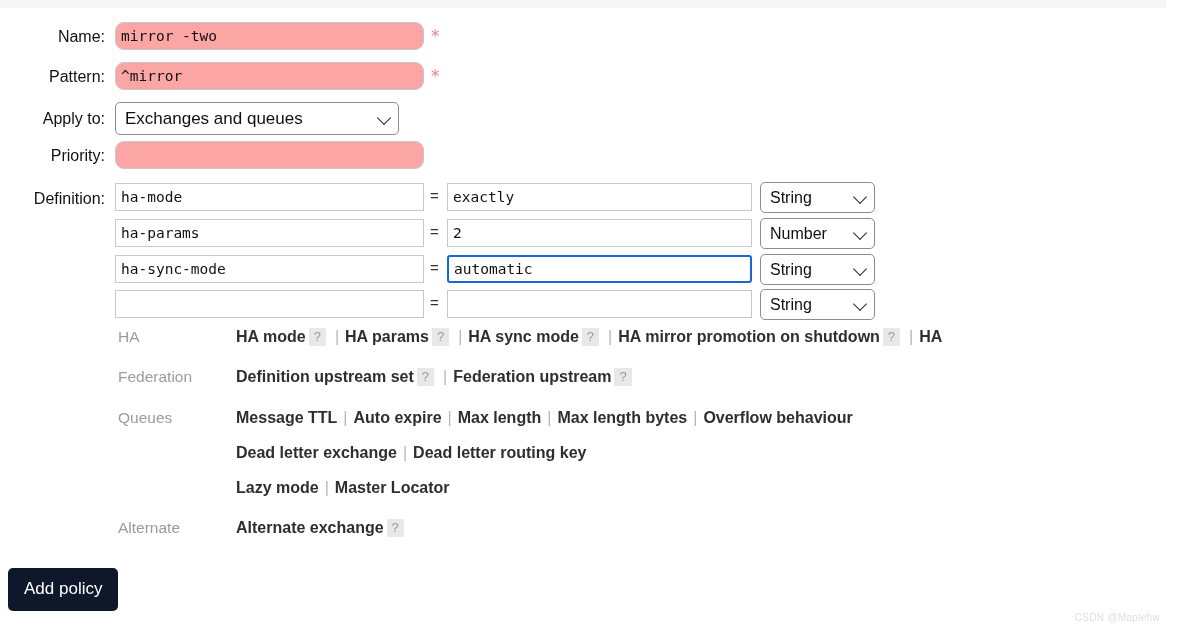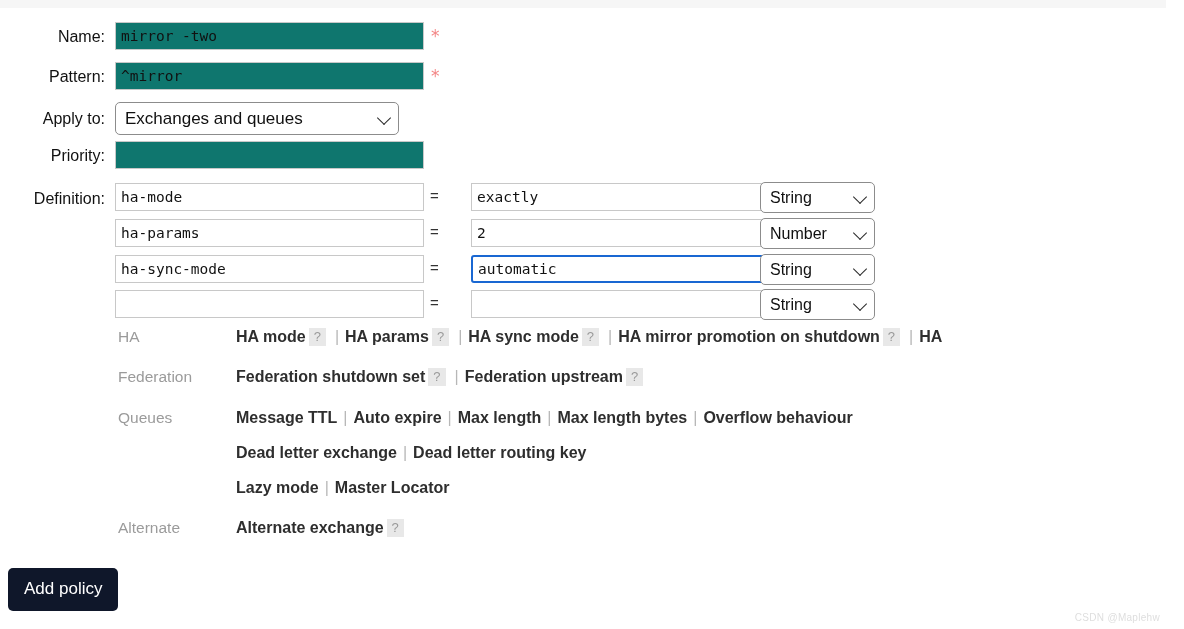--- a/index.html
+++ b/index.html
@@ -55,27 +55,27 @@
     line-height: 30px;
     white-space: nowrap;
   }
   .text-input {
     position: absolute;
     left: 115px;
     width: 309px;
     height: 28px;
     box-sizing: border-box;
     border: 1px solid #c8c8c8;
-    background: #0f766e;
+    background: #fca5a5;
     font-family: "DejaVu Sans Mono", monospace;
     font-size: 14.5px;
     color: #111111;
     padding: 2px 5px;
     outline: none;
-    border-radius: 0;
+    border-radius: 9px;
   }
   .req-star {
     position: absolute;
     left: 431px;
     top: 4px;
     color: #f38585;
     font-size: 17px;
     line-height: 20px;
     font-family: "DejaVu Sans", sans-serif;
   }
@@ -151,21 +151,20 @@
     width: 305px;
     height: 28px;
     box-sizing: border-box;
     border: 1px solid #c8c8c8;
     background: #ffffff;
     font-family: "DejaVu Sans Mono", monospace;
     font-size: 14.5px;
     color: #111111;
     padding: 2px 5px;
     outline: none;
-    margin-left: 24px;
   }
   .def-val.focused {
     border: 2px solid #1967d2;
     border-radius: 3px;
   }
   .def-type-wrap { left: 760px; }
   .def-type {
     width: 115px;
     height: 31px;
     font-size: 16px;
@@ -327,21 +326,21 @@
     <span class="chev"></span>
   </div>
 
   <div id="groups-host">
       <div class="group" style="top: 328px;">
         <div class="group-name">HA</div>
         <div class="group-links"><span class="lnk">HA mode</span><span class="help">?</span><span class="sep">|</span><span class="lnk">HA params</span><span class="help">?</span><span class="sep">|</span><span class="lnk">HA sync mode</span><span class="help">?</span><span class="sep">|</span><span class="lnk">HA mirror promotion on shutdown</span><span class="help">?</span><span class="sep">|</span><span class="lnk">HA</span></div>
       </div>
       <div class="group" style="top: 368px;">
         <div class="group-name">Federation</div>
-        <div class="group-links"><span class="lnk">Federation shutdown set</span><span class="help">?</span><span class="sep">|</span><span class="lnk">Federation upstream</span><span class="help">?</span></div>
+        <div class="group-links"><span class="lnk">Definition upstream set</span><span class="help">?</span><span class="sep">|</span><span class="lnk">Federation upstream</span><span class="help">?</span></div>
       </div>
       <div class="group" style="top: 409px;">
         <div class="group-name">Queues</div>
         <div class="group-links"><span class="lnk">Message TTL</span><span class="sep">|</span><span class="lnk">Auto expire</span><span class="sep">|</span><span class="lnk">Max length</span><span class="sep">|</span><span class="lnk">Max length bytes</span><span class="sep">|</span><span class="lnk">Overflow behaviour</span></div>
       </div>
       <div class="group" style="top: 444px;">
         <div class="group-links"><span class="lnk">Dead letter exchange</span><span class="sep">|</span><span class="lnk">Dead letter routing key</span></div>
       </div>
       <div class="group" style="top: 479px;">
         <div class="group-links"><span class="lnk">Lazy mode</span><span class="sep">|</span><span class="lnk">Master Locator</span></div>

